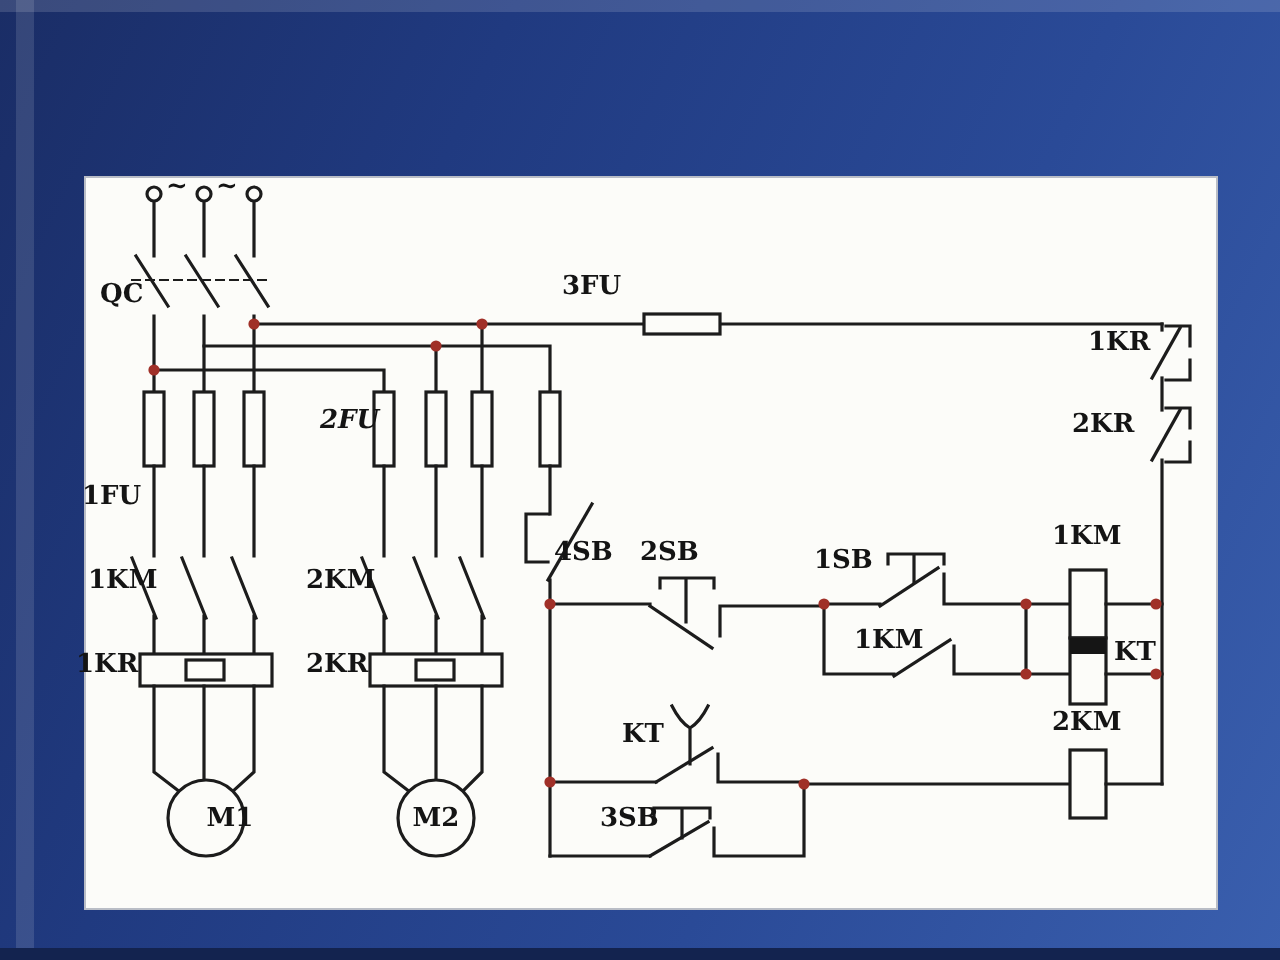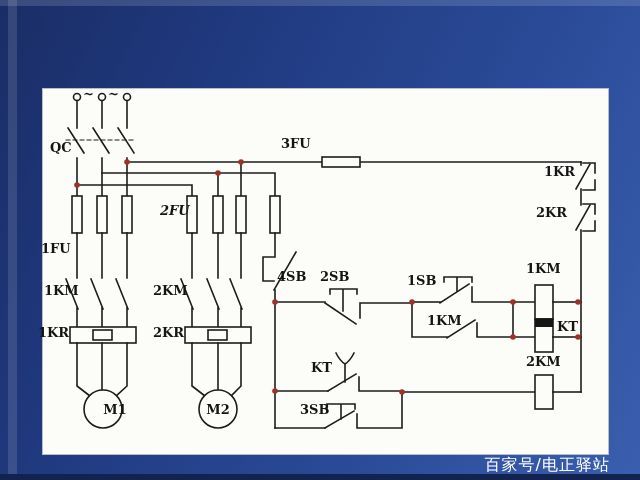--- a/index.html
+++ b/index.html
@@ -215,15 +215,14 @@
   <span class="lbl" style="left:407px;top:273px;">1SB</span>
   <span class="lbl" style="left:427px;top:313px;">1KM</span>
   <span class="lbl" style="left:311px;top:360px;">KT</span>
   <span class="lbl" style="left:300px;top:402px;">3SB</span>
   <span class="lbl" style="left:544px;top:164px;">1KR</span>
   <span class="lbl" style="left:536px;top:205px;">2KR</span>
   <span class="lbl" style="left:526px;top:261px;">1KM</span>
   <span class="lbl" style="left:557px;top:319px;">KT</span>
   <span class="lbl" style="left:526px;top:354px;">2KM</span>
 
-  <div class="footer-credit">百家号/电正驿站</div>
   <div class="bottom-bar"></div>
 </div>
 
 </body></html>

